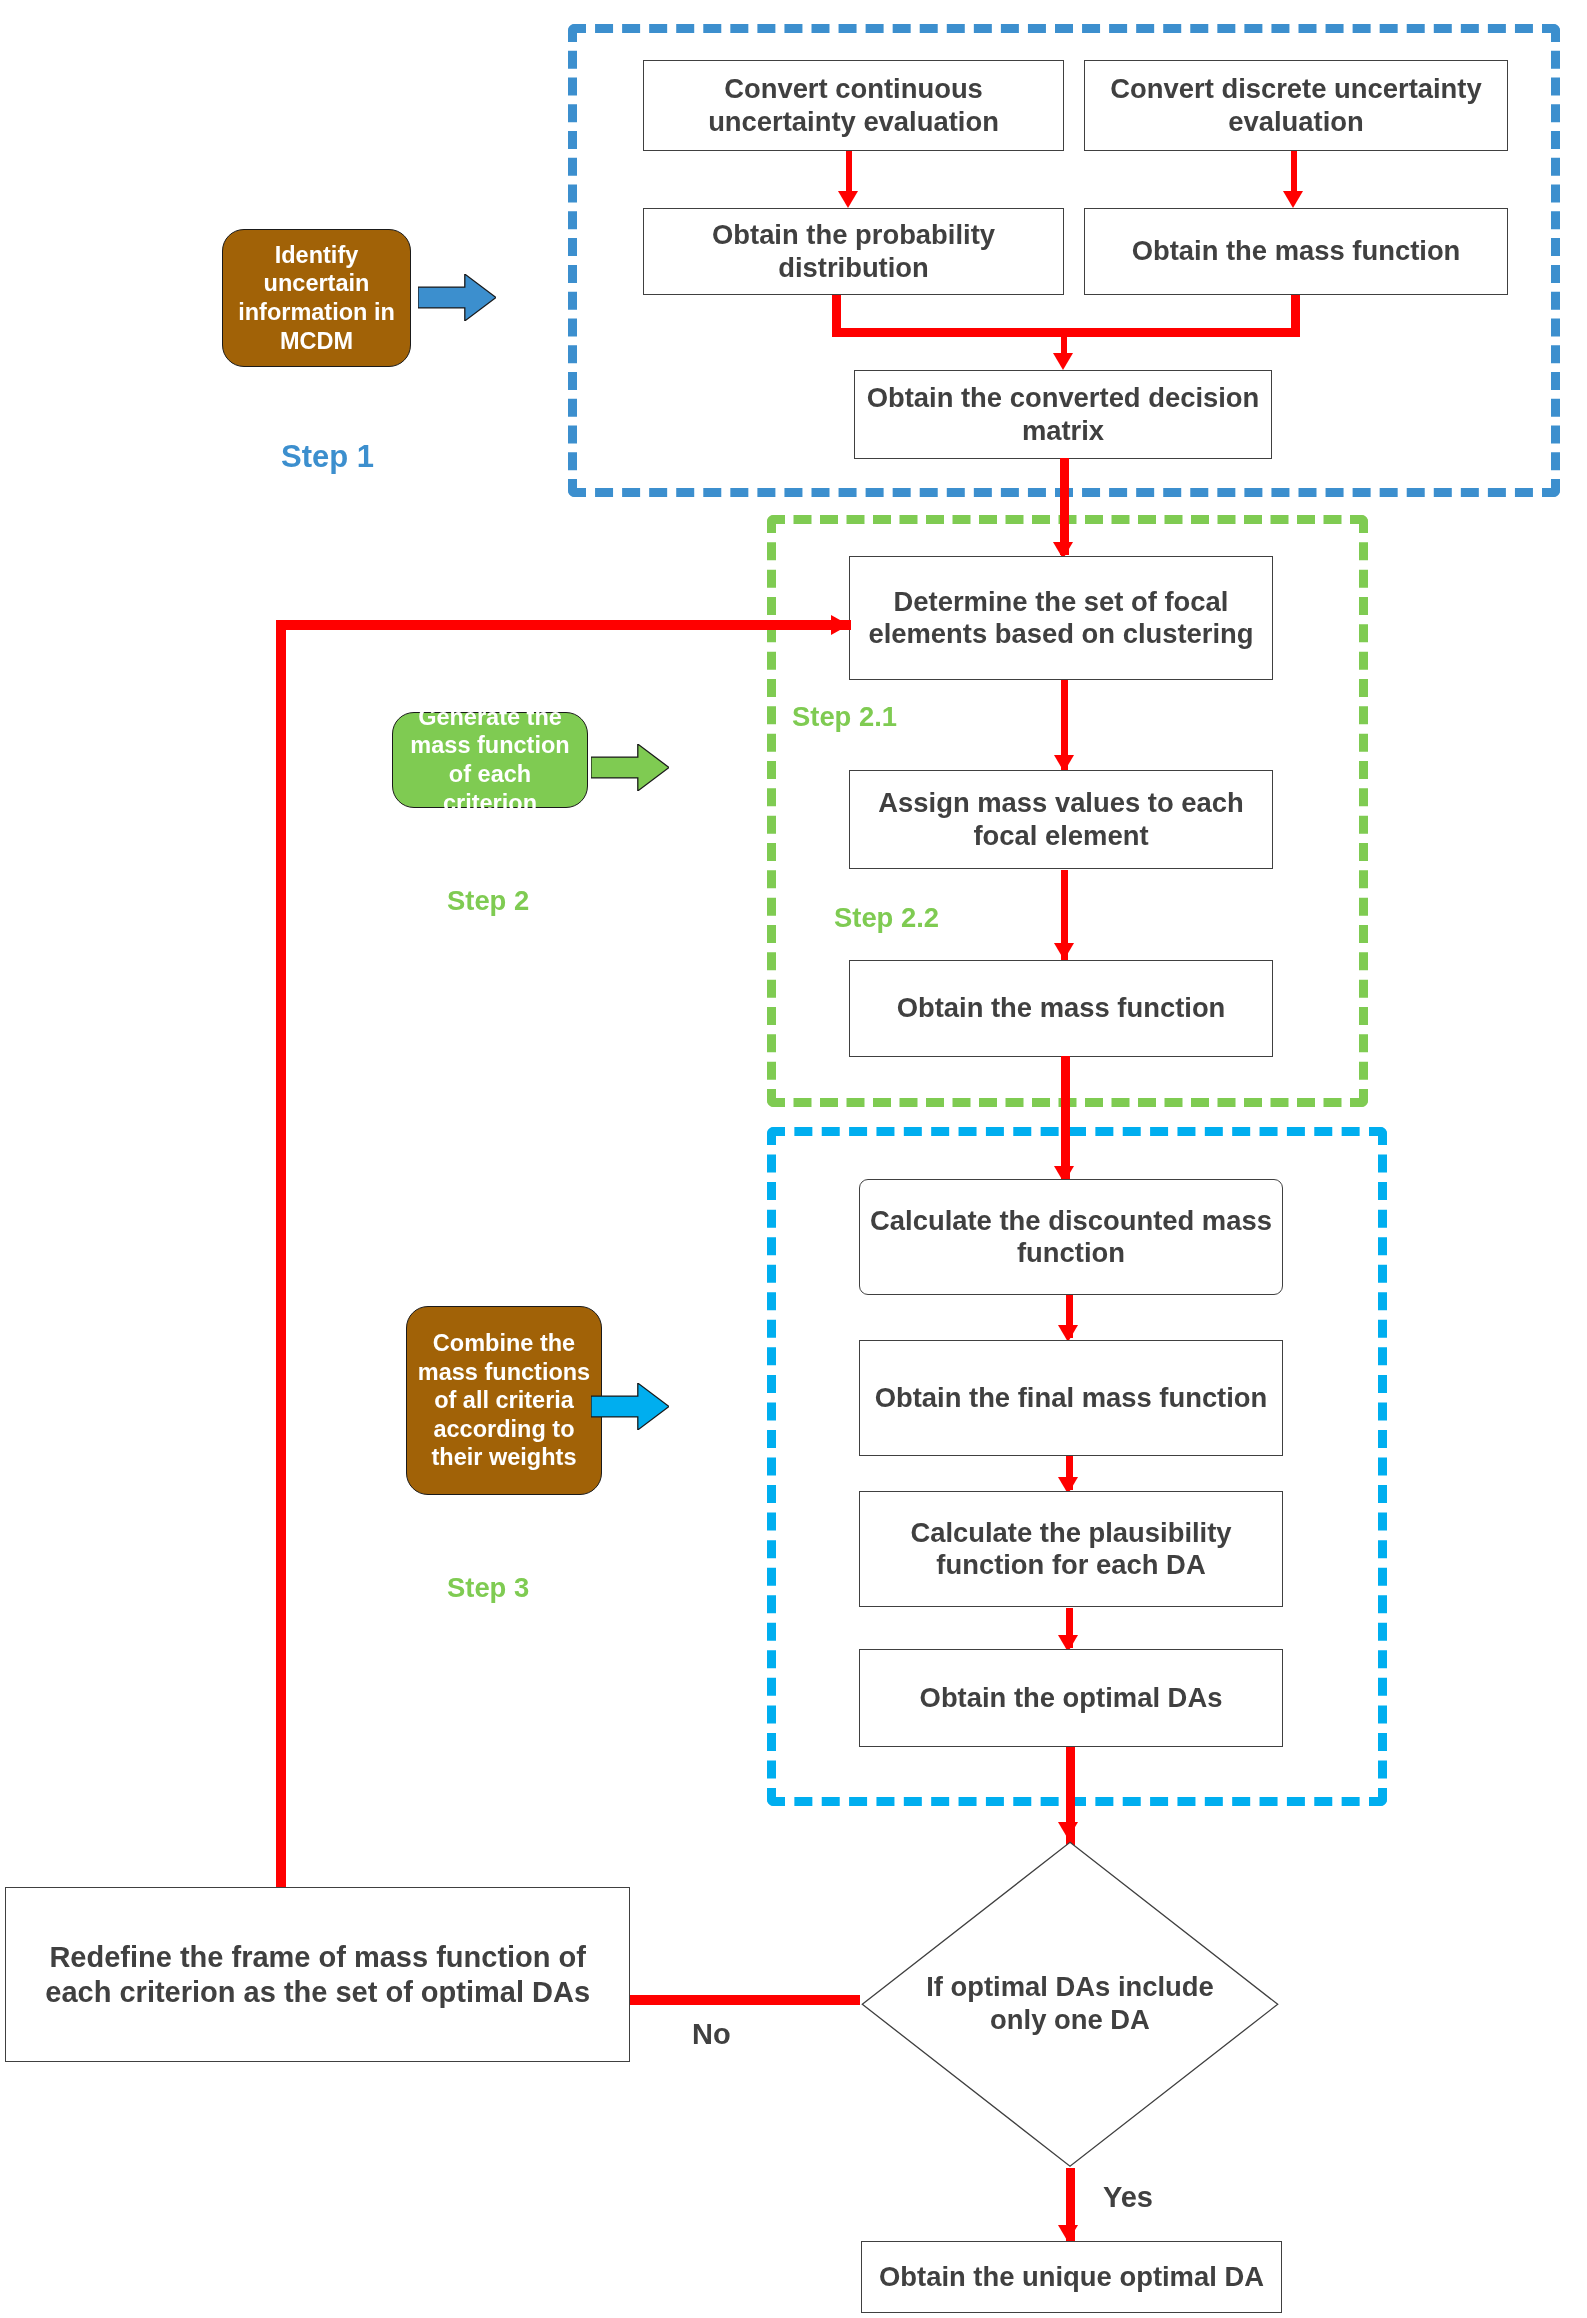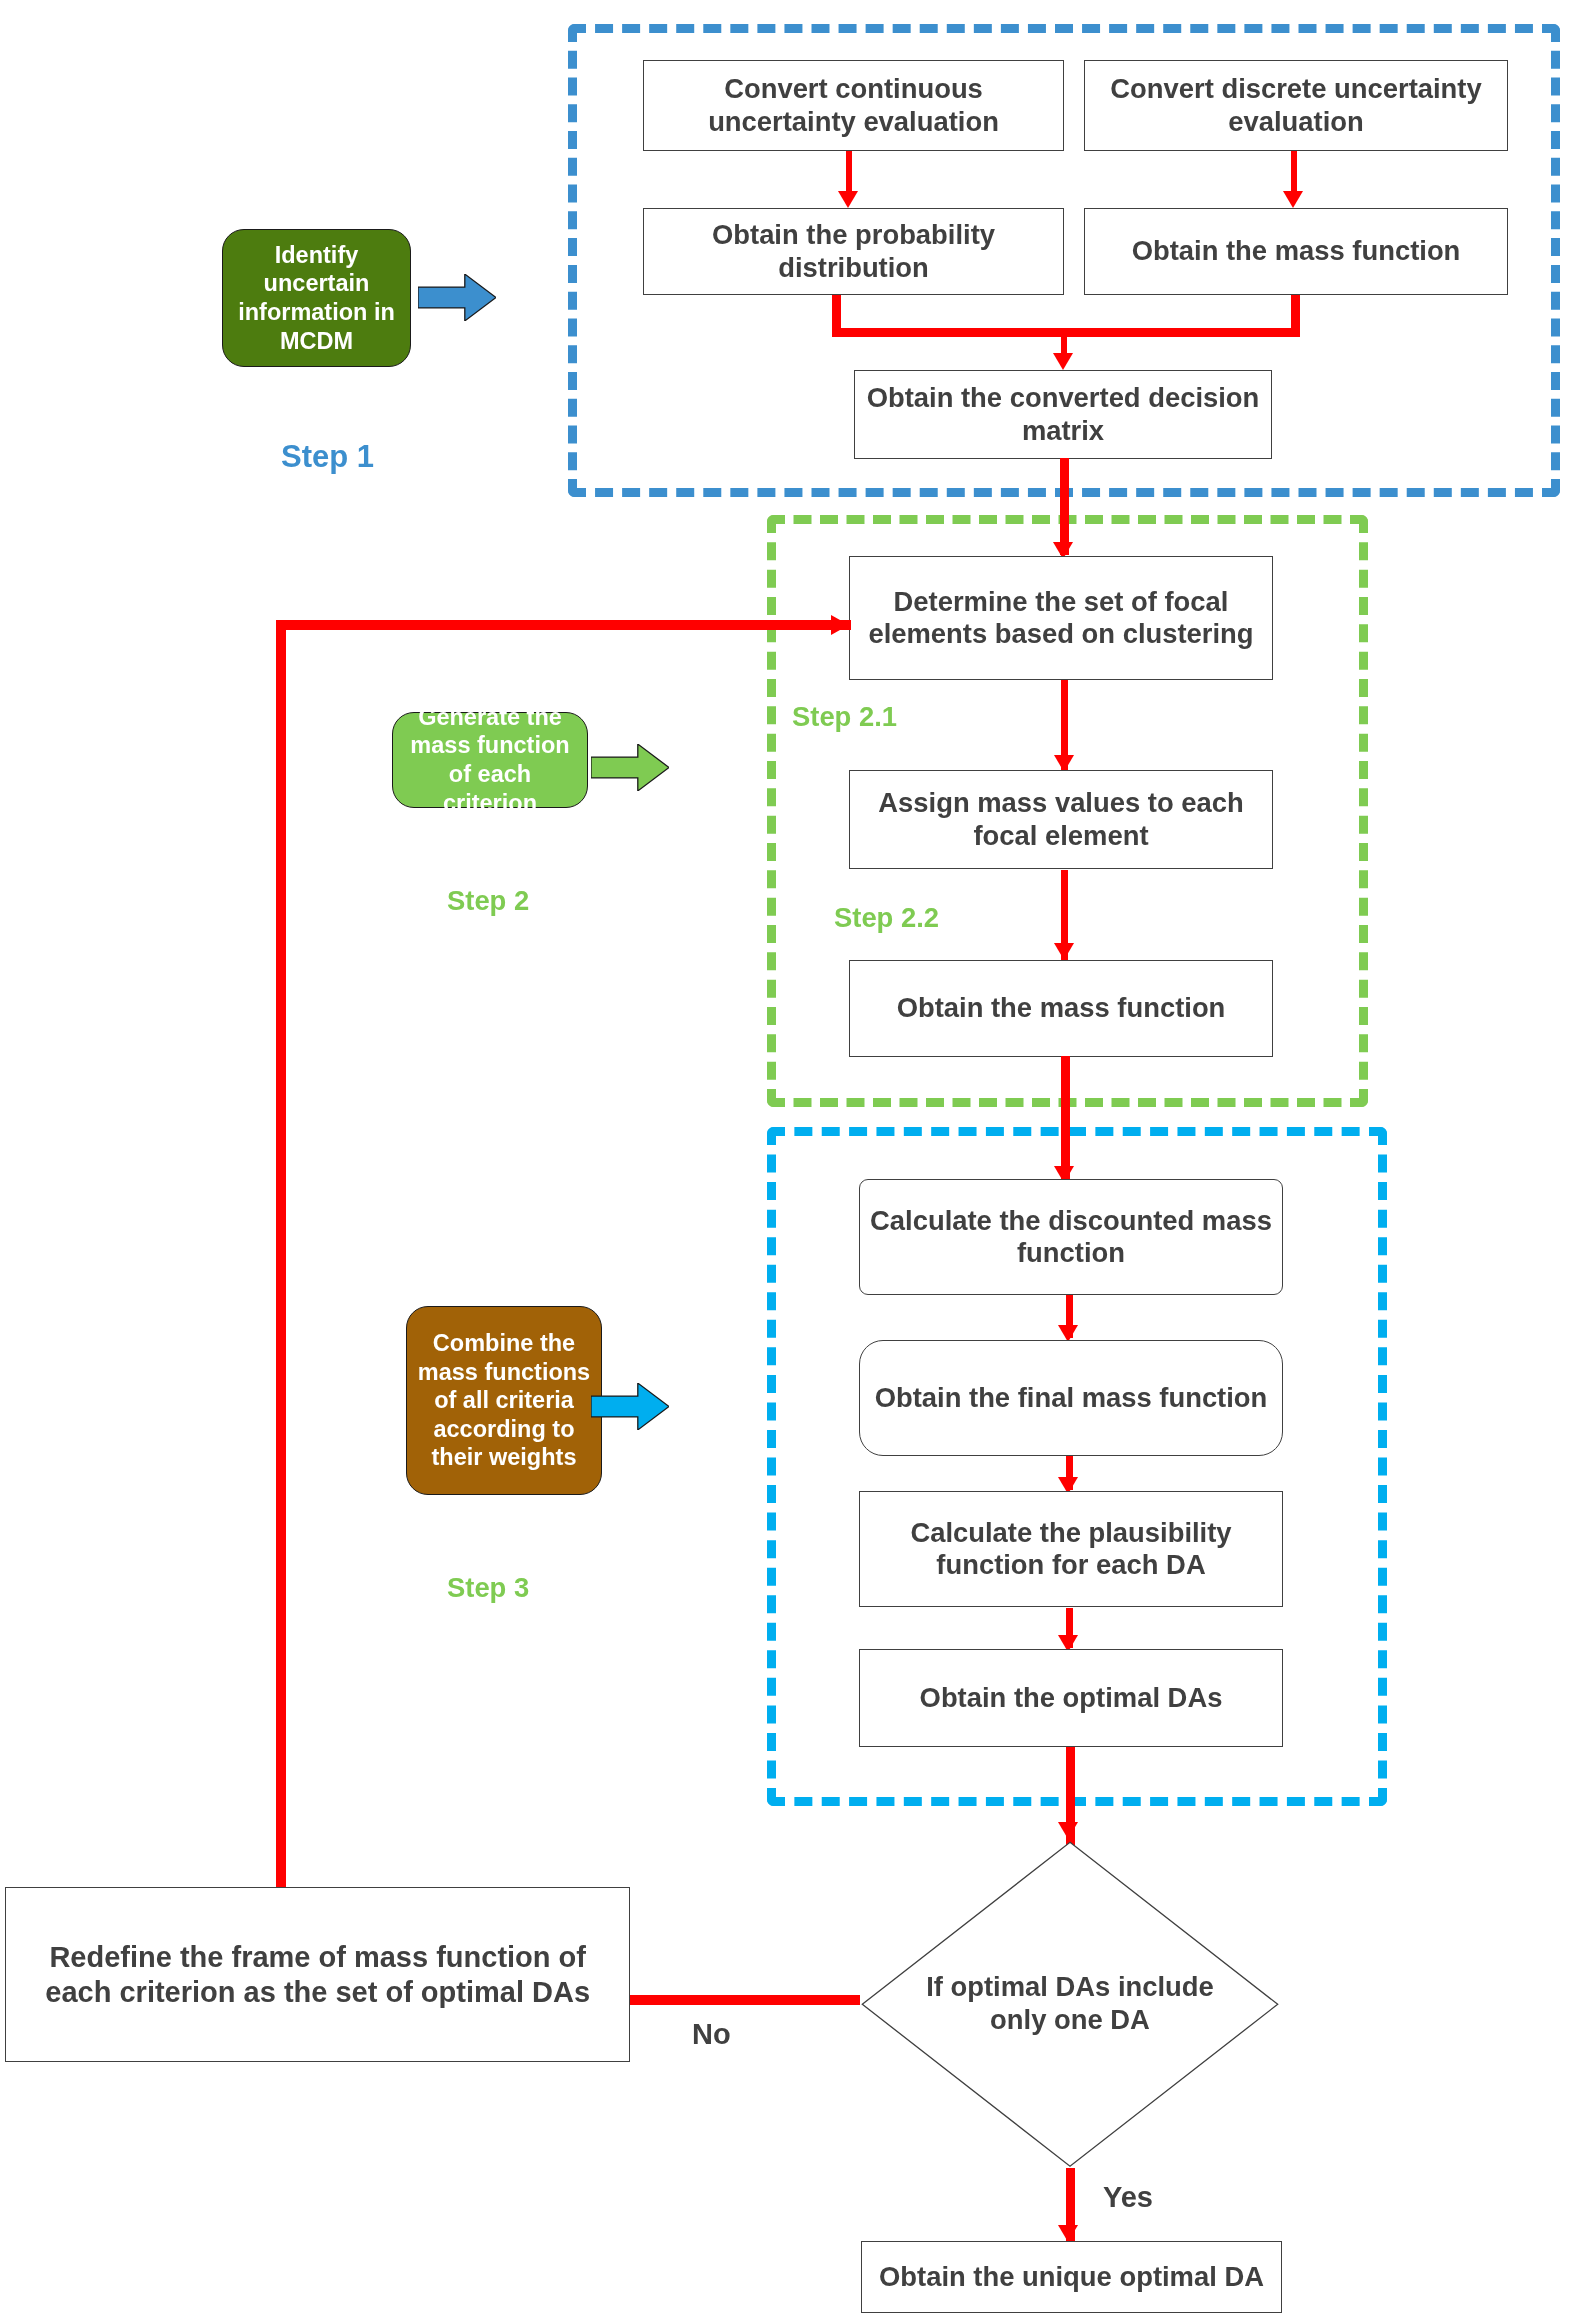--- a/index.html
+++ b/index.html
@@ -14,21 +14,21 @@
 
   
   .pbox{position:absolute;box-sizing:border-box;border:1.3px solid #404040;background:#fff;
         display:flex;align-items:center;justify-content:center;text-align:center;
         color:#404040;font-weight:bold;line-height:1.18;padding:3.9px 6.5px;}
 
   
   .callout{position:absolute;box-sizing:border-box;border:1.3px solid #1a1a1a;border-radius:22px;
            display:flex;align-items:center;justify-content:center;text-align:center;
            color:#fff;font-weight:bold;line-height:1.22;padding:5.2px 7.8px;}
-  .callout.c-blue {background:#4d7c0f;}
+  .callout.c-blue {background:#a16207;}
   .callout.c-green{background:#7FCB52;}
   .callout.c-cyan {background:#a16207;margin-left:14px;}
 
   
   .steplabel{position:absolute;font-weight:bold;white-space:nowrap;}
 
   
   .rline{position:absolute;background:#FF0000;}
   .rarrow-down{position:absolute;width:0;height:0;border-left:10.4px solid transparent;
                border-right:10.4px solid transparent;border-top:17px solid #FF0000;}
@@ -144,21 +144,21 @@
     <span>Step 2</span>
   </div>
 
   <div class="pbox" style="left:859px;top:1179px;width:424px;height:116px;font-size:27.4px;border-radius:9px;">
     <span>Calculate the discounted mass function</span>
   </div>
 
   <div class="rline" style="left:1066px;top:1295px;width:6.5px;height:43px;"></div>
   <div class="rarrow-down" style="left:1058px;top:1325px;"></div>
 
-  <div class="pbox" style="left:859px;top:1340px;width:424px;height:116px;font-size:27.4px;border-radius:24px;">
+  <div class="pbox" style="left:859px;top:1340px;width:424px;height:116px;font-size:27.4px;">
     <span>Obtain the final mass function</span>
   </div>
 
   <div class="rline" style="left:1066px;top:1456px;width:6.5px;height:34px;"></div>
   <div class="rarrow-down" style="left:1058px;top:1477px;"></div>
 
   <div class="pbox" style="left:859px;top:1491px;width:424px;height:116px;font-size:27.4px;">
     <span>Calculate the plausibility function for each DA</span>
   </div>
 

